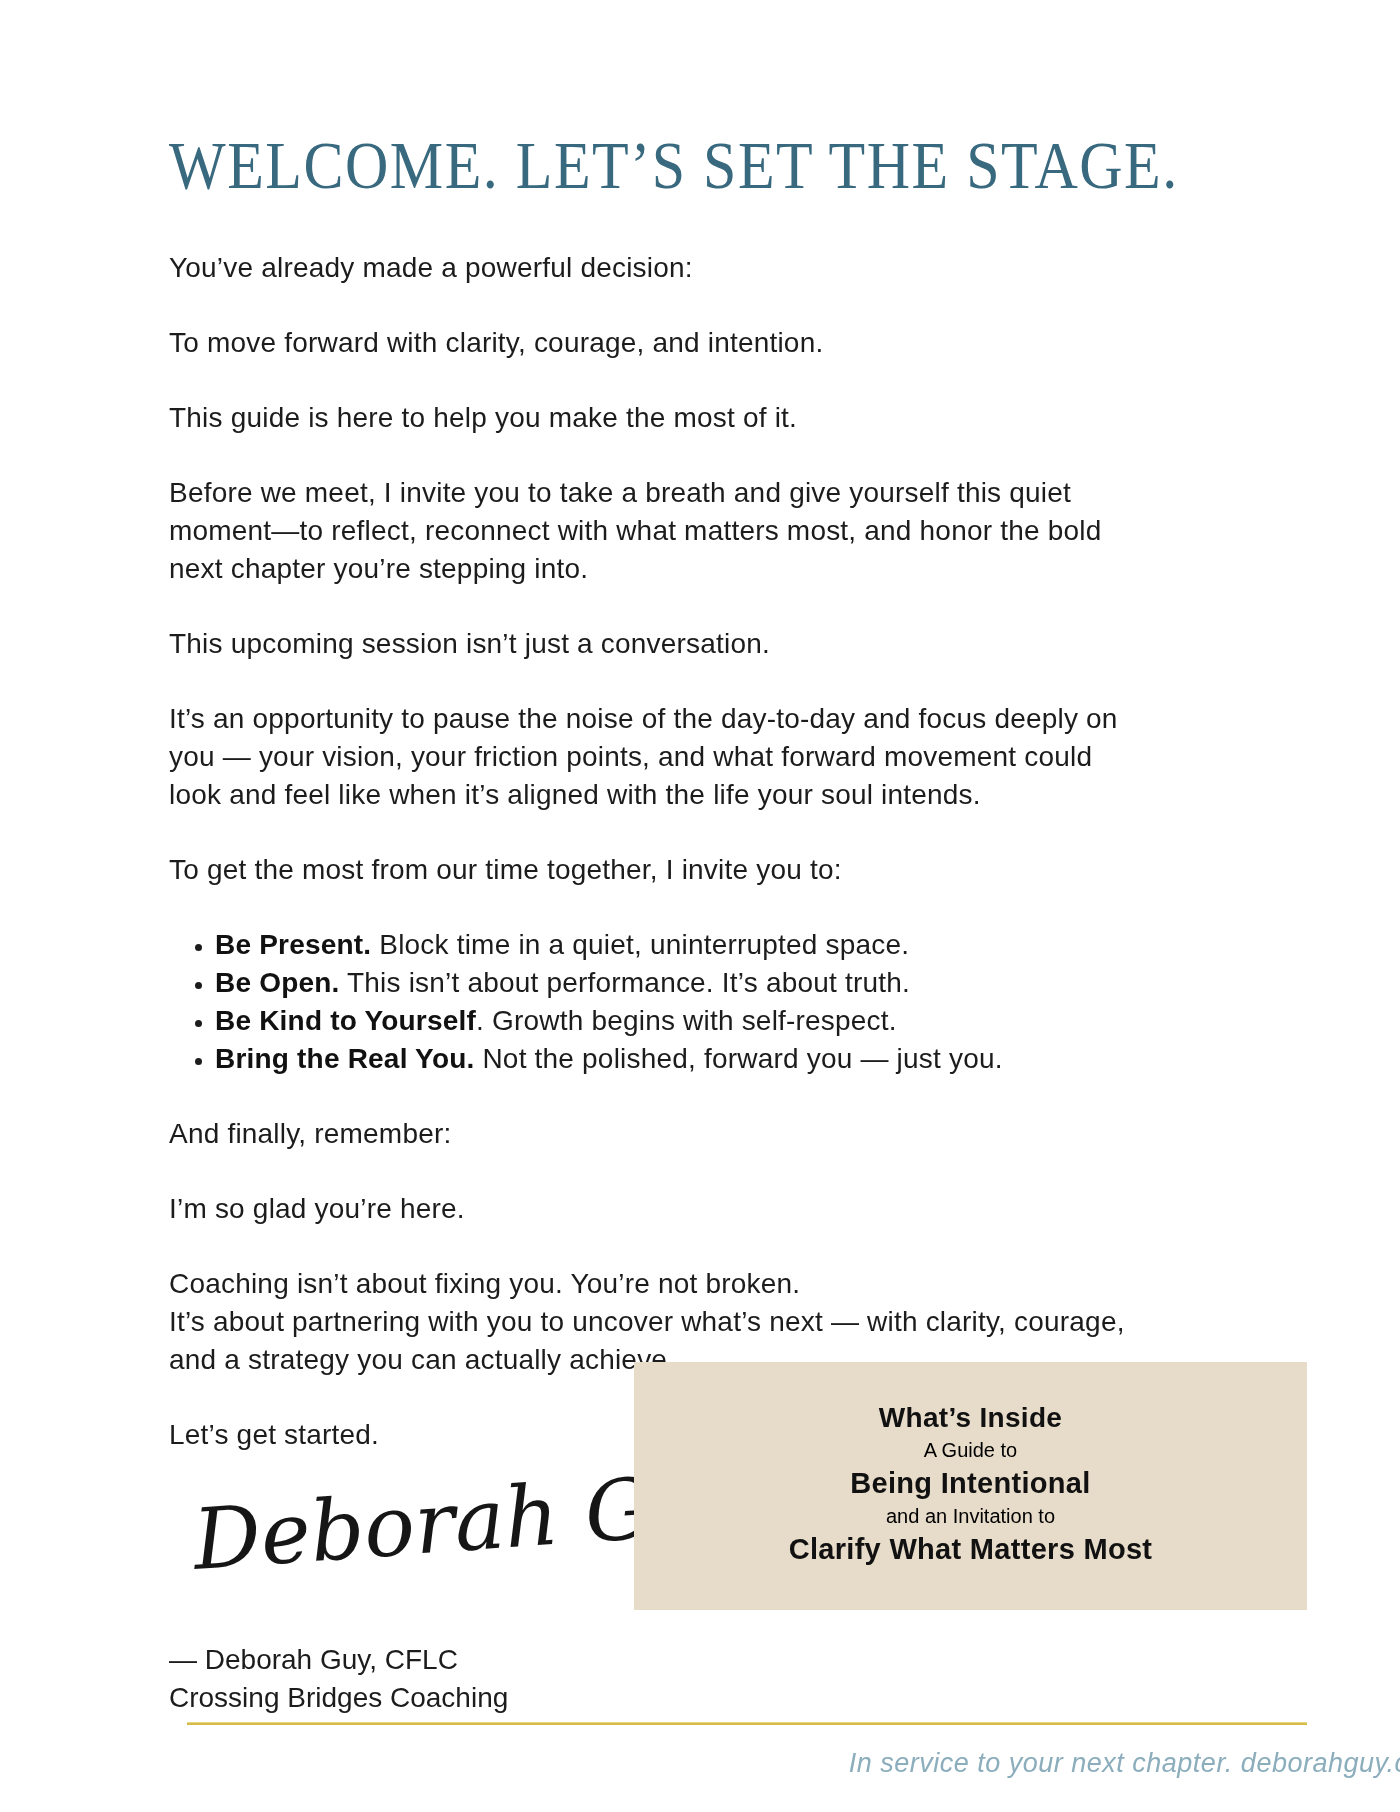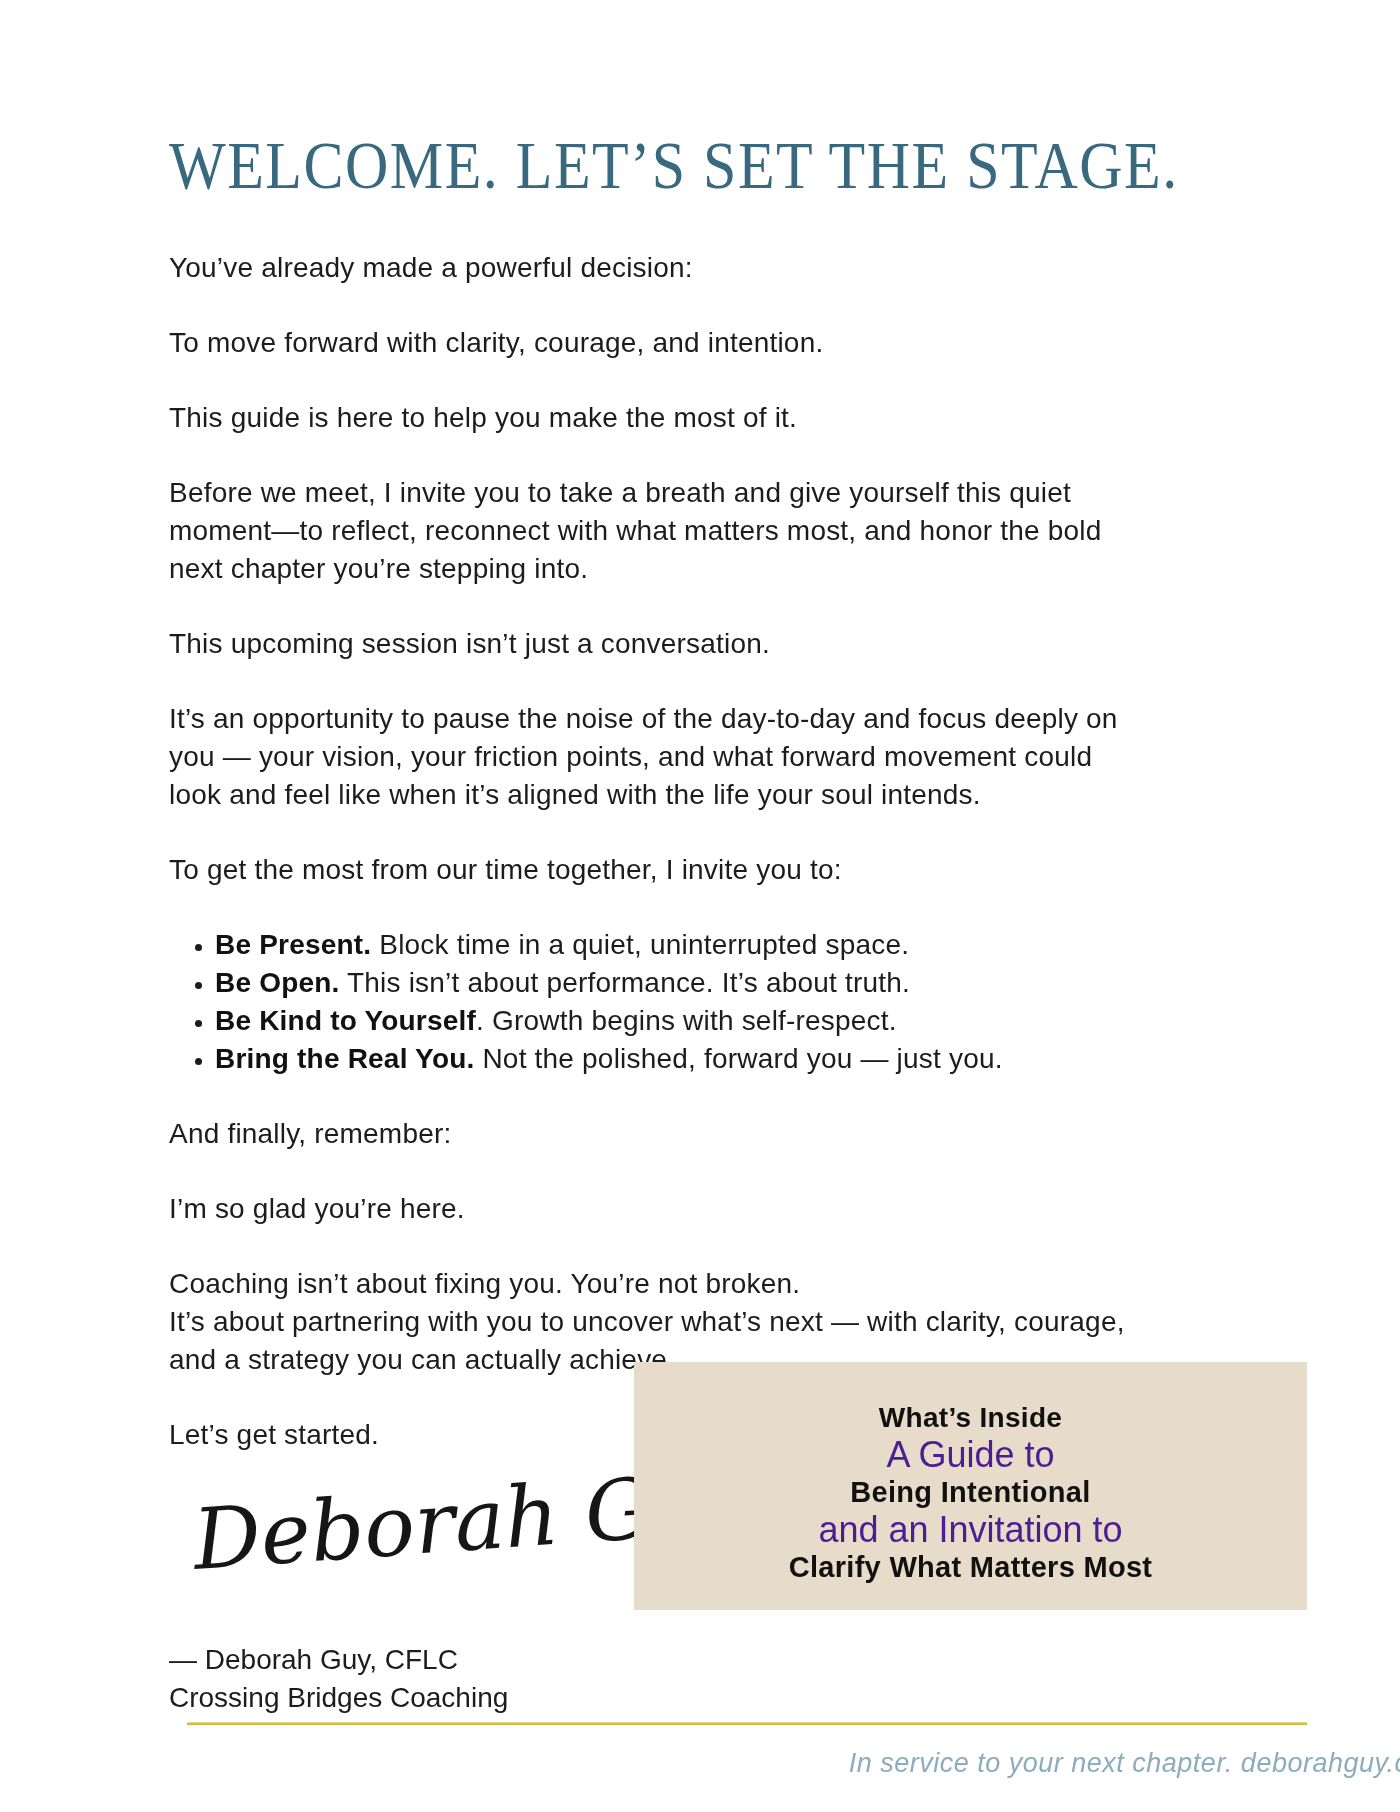--- a/index.html
+++ b/index.html
@@ -73,21 +73,21 @@
     width:673px; height:248px;
     background:#e7dbc9;
     display:flex;
     flex-direction:column;
     align-items:center;
     justify-content:space-between;
     text-align:center;
     padding:40px 16px 44px 16px;
   }
   .inside-heading { font-size:28px; font-weight:700; color:#111; letter-spacing:0.3px; }
-  .inside-reg { font-size:36px; color:#4c1d95; }
+  .inside-reg { font-size:20px; color:#000000; }
   .inside-em  { font-size:29px; font-weight:700; color:#111; letter-spacing:0.3px; }
   .footer-divider {
     position:absolute;
     left:140px; top:1722px;
     width:1120px; height:3px;
     background:#d6ba4a;
     border-top:1px solid #e9d883;
   }
   .footer-tagline {
     position:absolute;

